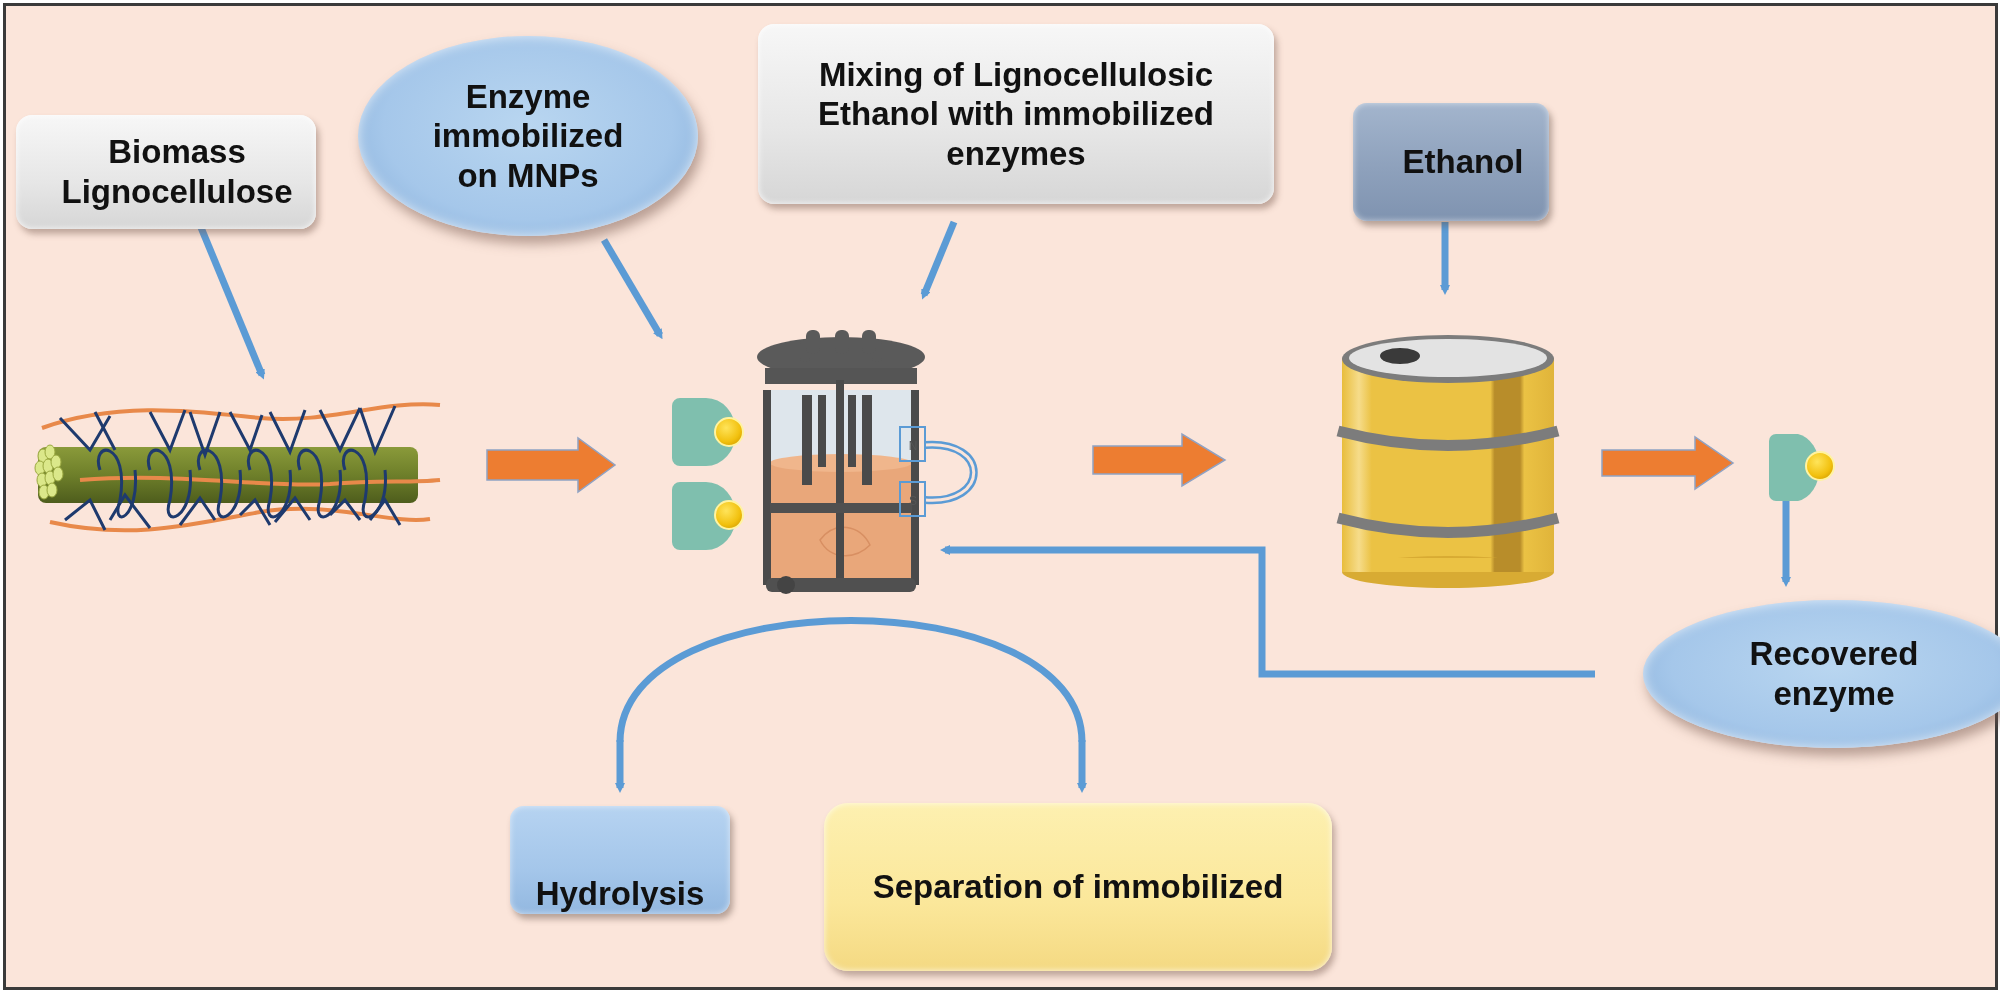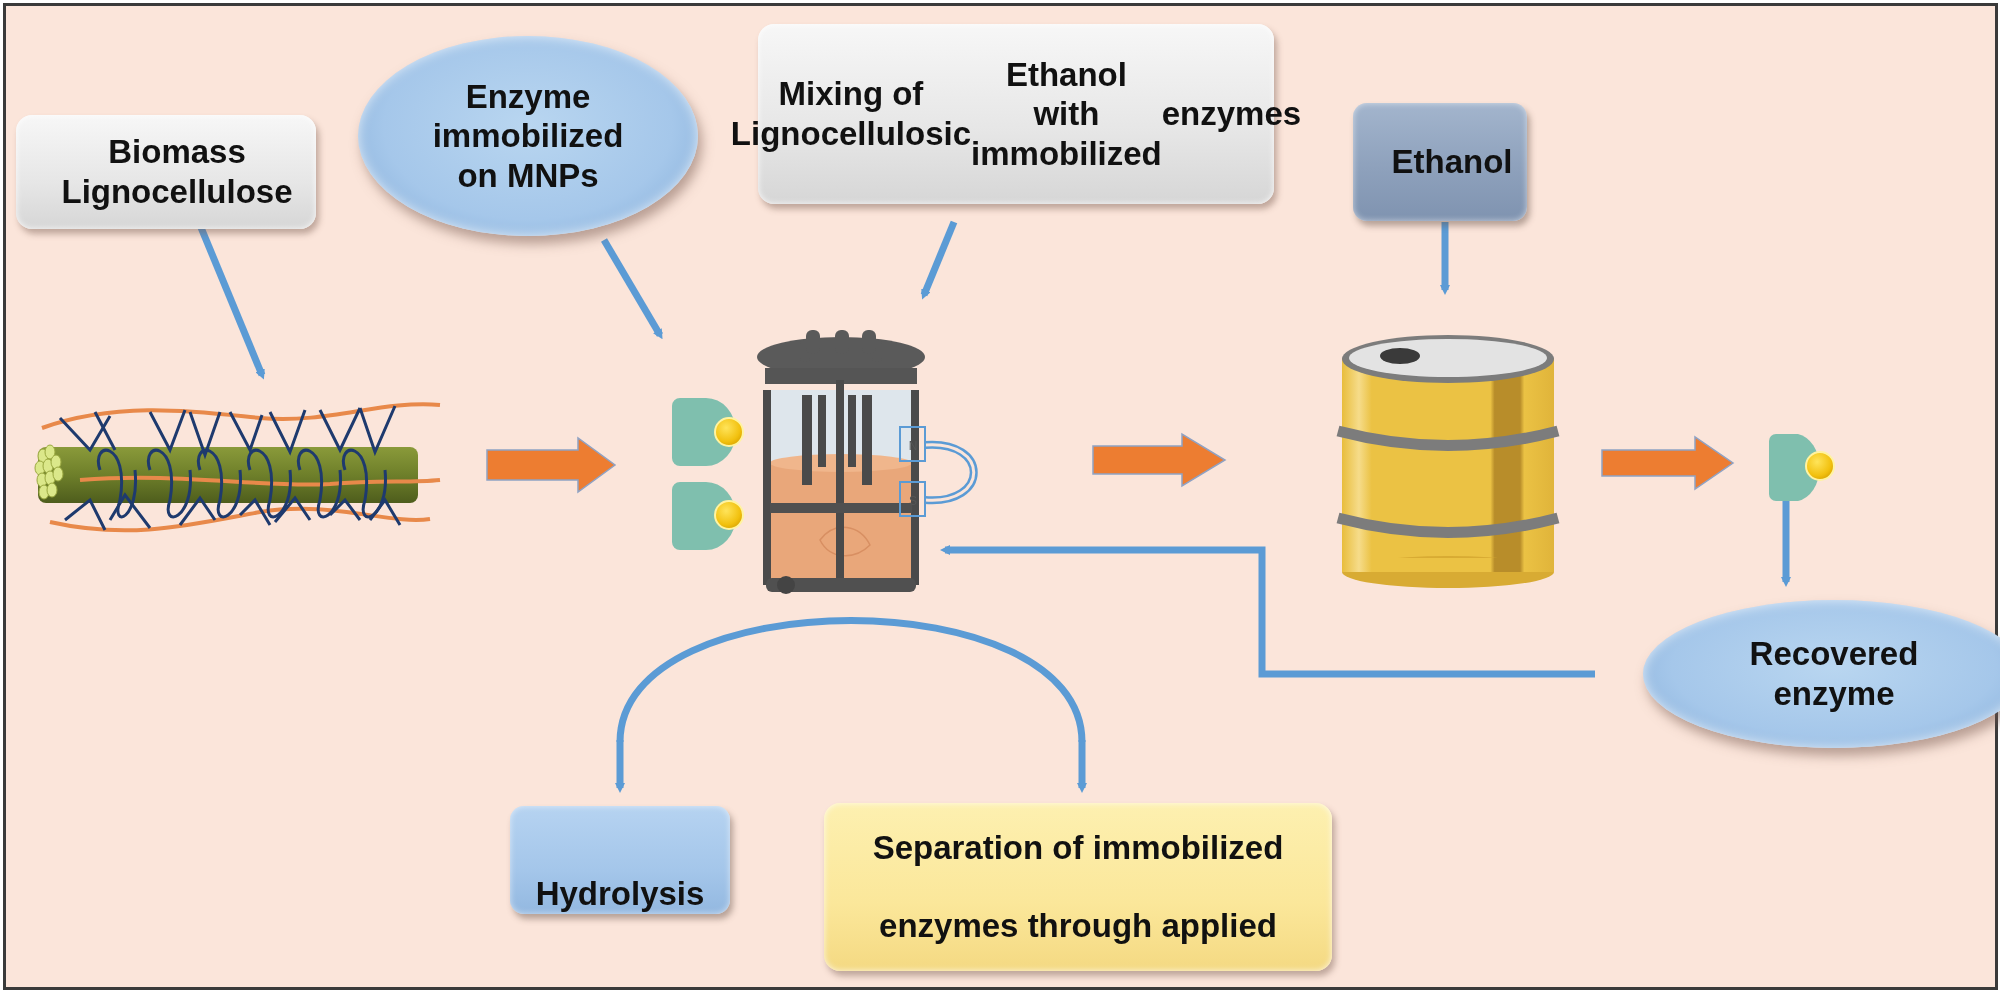--- a/index.html
+++ b/index.html
@@ -4,21 +4,21 @@
 <style>
   html, body { margin: 0; padding: 0; }
   body { width: 2000px; height: 993px; background: #ffffff; position: relative; overflow: hidden; font-family: "Liberation Sans", sans-serif; }
   #frame { position: absolute; left: 3px; top: 3px; width: 1989px; height: 981px; border: 3px solid #3a3a3a; background: #fbe5da; }
   svg#art { position: absolute; left: 0; top: 0; }
   .box { position: absolute; display: flex; align-items: center; justify-content: center; text-align: center; font-weight: bold; color: #111; line-height: 1.2; box-sizing: border-box; }
   .gray-box { background: linear-gradient(180deg, #f7f7f7 0%, #e6e6e6 60%, #d6d6d6 100%); border-radius: 16px; box-shadow: 3px 5px 6px rgba(120,90,80,0.45), inset 0 0 6px rgba(255,255,255,0.9); }
   .blue-ellipse { background: radial-gradient(ellipse at 50% 45%, #b9d6f0 0%, #a5c7ea 60%, #7fa9d6 100%); border-radius: 50%; box-shadow: 4px 8px 12px rgba(120,90,80,0.5), inset 0 0 12px rgba(255,255,255,0.7); }
   .slate-box { background: linear-gradient(180deg, #a3b5cd 0%, #8ea1bc 55%, #7f93b0 100%); border-radius: 14px; box-shadow: 3px 5px 6px rgba(100,80,70,0.45), inset 0 0 6px rgba(255,255,255,0.6); }
   .lightblue-box { background: linear-gradient(180deg, #b6d3f1 0%, #a4c6ea 60%, #93b8e0 100%); border-radius: 14px; box-shadow: 3px 5px 6px rgba(100,80,70,0.45), inset 0 0 6px rgba(255,255,255,0.6); align-items: flex-end; }
-  .yellow-box { background: linear-gradient(180deg, #fdf0b0 0%, #fbe79a 60%, #f4d982 100%); border-radius: 16px; box-shadow: 3px 5px 6px rgba(120,90,80,0.45), inset 0 0 6px rgba(255,255,255,0.8); gap: 38px; }
+  .yellow-box { background: linear-gradient(180deg, #fdf0b0 0%, #fbe79a 60%, #f4d982 100%); border-radius: 24px; box-shadow: 3px 5px 6px rgba(120,90,80,0.45), inset 0 0 6px rgba(255,255,255,0.8); gap: 38px; }
   .lbl { font-size: 33px; }
 </style>
 </head>
 <body>
 
 <div id="frame"></div>
 
 <svg id="art" width="2000" height="993" viewBox="0 0 2000 993">
   <defs>
     <marker id="bluehead" markerWidth="10" markerHeight="10" refX="5" refY="5" orient="auto" markerUnits="userSpaceOnUse" viewBox="0 0 10 10">
@@ -172,35 +172,34 @@
   <div>Biomass</div>
   <div>Lignocellulose</div>
 </div>
 
 <div class="box blue-ellipse lbl" style="left:358px;top:36px;width:340px;height:200px;flex-direction:column;">
   <div>Enzyme</div>
   <div>immobilized</div>
   <div>on MNPs</div>
 </div>
 
-<div class="box gray-box lbl" style="left:758px;top:24px;width:516px;height:180px;text-align:center;">
+<div class="box gray-box lbl" style="left:758px;top:24px;width:516px;height:180px;flex-direction:column;text-align:center;">
   <div>Mixing of Lignocellulosic</div>
   <div>Ethanol with immobilized</div>
   <div>enzymes</div>
 </div>
 
-<div class="box slate-box lbl" style="left:1353px;top:103px;width:174px;height:118px;padding-left:24px;">
+<div class="box slate-box lbl" style="left:1353px;top:103px;width:196px;height:118px;padding-left:24px;">
   <div>Ethanol</div>
 </div>
 
 <div class="box blue-ellipse lbl" style="left:1643px;top:600px;width:382px;height:148px;flex-direction:column;">
   <div>Recovered</div>
   <div>enzyme</div>
 </div>
 
 <div class="box lightblue-box lbl" style="left:510px;top:806px;width:220px;height:108px;">
   <div>Hydrolysis</div>
 </div>
 
 <div class="box yellow-box lbl" style="left:824px;top:803px;width:508px;height:168px;flex-direction:column;">
   <div>Separation of immobilized</div>
-  <div>enzymes through applied</div>
 </div>
 
 </body></html>

